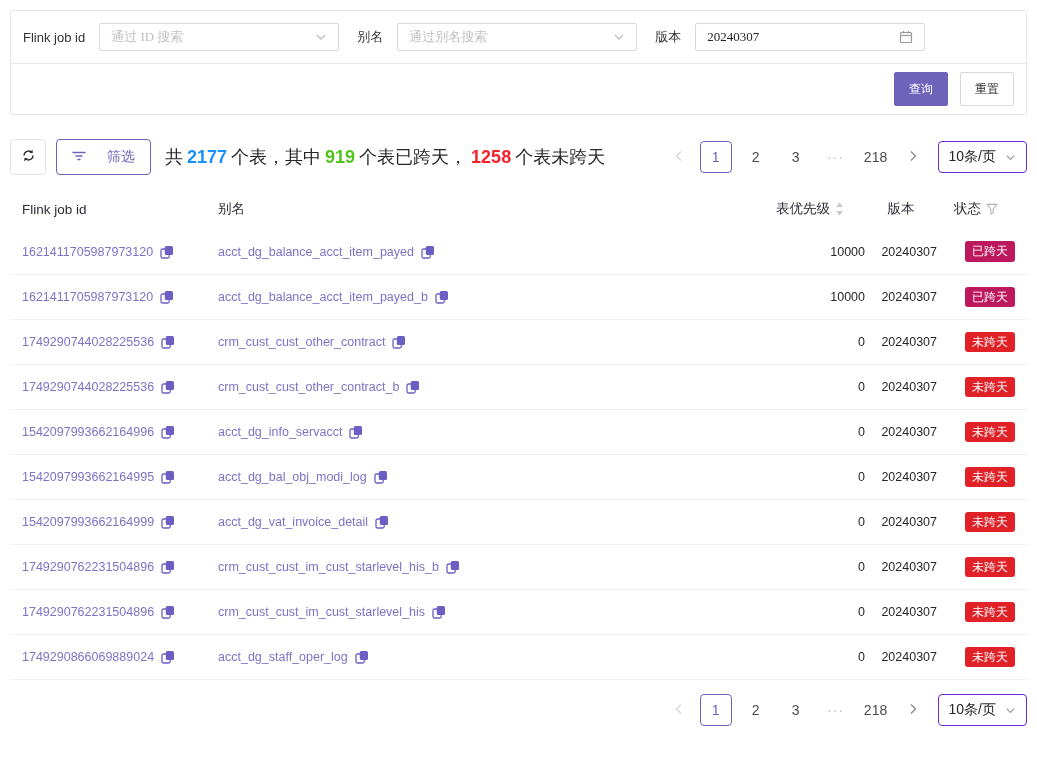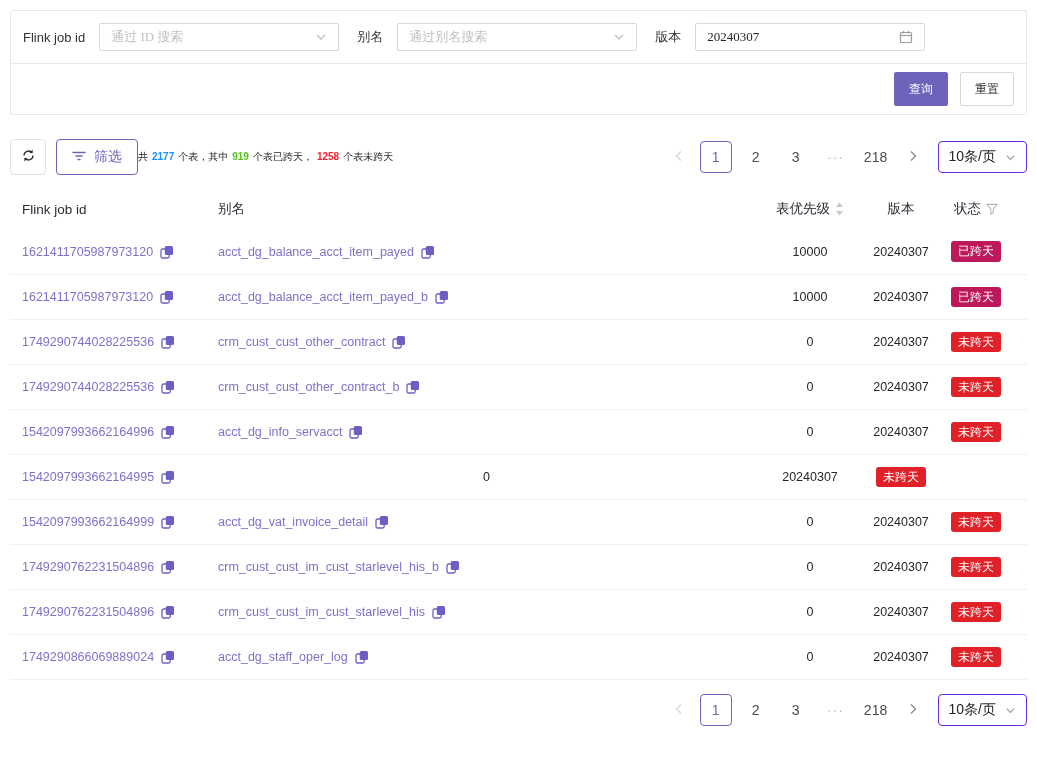--- a/index.html
+++ b/index.html
@@ -33,22 +33,22 @@
          font-family:inherit; display:inline-flex; align-items:center; }
   .btn-primary { background:#6e63ba; border:1px solid #6e63ba; color:#fff; }
   .btn-default { background:#fff; border:1px solid #d9d9d9; color:#2f2f2f; }
 
   
   .toolbar { margin-top:24px; display:flex; align-items:center; }
   .icon-btn { width:36px; height:36px; border:1px solid #e3e3e3; border-radius:4px; background:#fff;
               display:inline-flex; align-items:center; justify-content:center; cursor:pointer; color:#2b2b2b; }
   .filter-btn { height:36px; margin-left:10px; padding:0 15px; background:#fff;
                 border:1px solid #6e63ba; border-radius:4px; color:#6e63ba; font-size:14px;
-                display:inline-flex; align-items:center; gap:8px; cursor:pointer; font-family:inherit; }
-  .stats { font-size:10px; color:#262626; white-space:nowrap; }
+                display:inline-flex; align-items:center; gap:21px; cursor:pointer; font-family:inherit; }
+  .stats { margin-left:14px; font-size:18px; color:#262626; white-space:nowrap; }
   .stat-num { font-weight:700; margin:0 4px; }
   .c-blue { color:#1890ff; } .c-green { color:#52c41a; } .c-red { color:#f5222d; }
   .spacer { flex:1; }
 
   
   .pagination { display:flex; align-items:center; gap:8px; }
   .pg-btn { width:26px; height:32px; display:inline-flex; align-items:center; justify-content:center;
             background:none; border:none; cursor:pointer; }
   .pg-btn.disabled { color:#d9d9d9; cursor:default; }
   .pg-btn.enabled { color:#8c8c8c; }
@@ -64,21 +64,21 @@
   .table { margin-top:14px; }
   .trow { display:grid; grid-template-columns:196px 1fr 110px 72px 78px; align-items:center; padding:0 12px; }
   .thead { height:40px; font-size:13.5px; font-weight:500; color:#2b2b36; }
   .th-center { display:flex; align-items:center; justify-content:center; gap:5px; }
   .tbody { border-bottom:1px solid #f0f0f0; }
   .tbody-row { height:45px; font-size:12.5px; border-top:1px solid #f0f0f0; }
   .tbody-row:first-child { border-top:none; }
   .td-link { display:flex; align-items:center; gap:7px; }
   .td-link a { color:#7c73c8; text-decoration:none; cursor:pointer; }
   .copy-btn { color:#6c5fc4; display:inline-flex; cursor:pointer; }
-  .td-center { text-align:center; color:#262626; }
+  .td-center { text-align:right; color:#262626; }
   .badge { display:inline-block; padding:3px 7px; border-radius:3px; color:#fff; font-size:12px; line-height:1.2; }
   .badge.crossed { background:#be185d; }
   .badge.not_crossed { background:#e02128; }
 
   .bottom-bar { margin-top:14px; display:flex; justify-content:flex-end; }
 </style>
 </head>
 <body>
 
 <div class="page">
@@ -340,20 +340,29 @@
   <div class="trow tbody-row">
     <div class="td-link">
       <a>1542097993662164995</a>
       <span class="copy-btn">
         <svg width="14" height="14" viewBox="0 0 14 14">
                 <rect x="1" y="4" width="8.2" height="9" rx="1.5" fill="none" stroke="currentColor" stroke-width="1.3"></rect>
                 <rect x="4.8" y="1" width="8.2" height="9" rx="1.5" fill="currentColor"></rect>
               </svg>
       </span>
     </div>
+    <div class="td-link">
+      <a>acct_dg_bal_obj_modi_log</a>
+      <span class="copy-btn">
+        <svg width="14" height="14" viewBox="0 0 14 14">
+                <rect x="1" y="4" width="8.2" height="9" rx="1.5" fill="none" stroke="currentColor" stroke-width="1.3"></rect>
+                <rect x="4.8" y="1" width="8.2" height="9" rx="1.5" fill="currentColor"></rect>
+              </svg>
+      </span>
+    </div>
     <div class="td-center">0</div>
     <div class="td-center">20240307</div>
     <div class="td-center">
       <span class="badge not_crossed">未跨天</span>
     </div>
   </div>
 
   <div class="trow tbody-row">
     <div class="td-link">
       <a>1542097993662164999</a>

